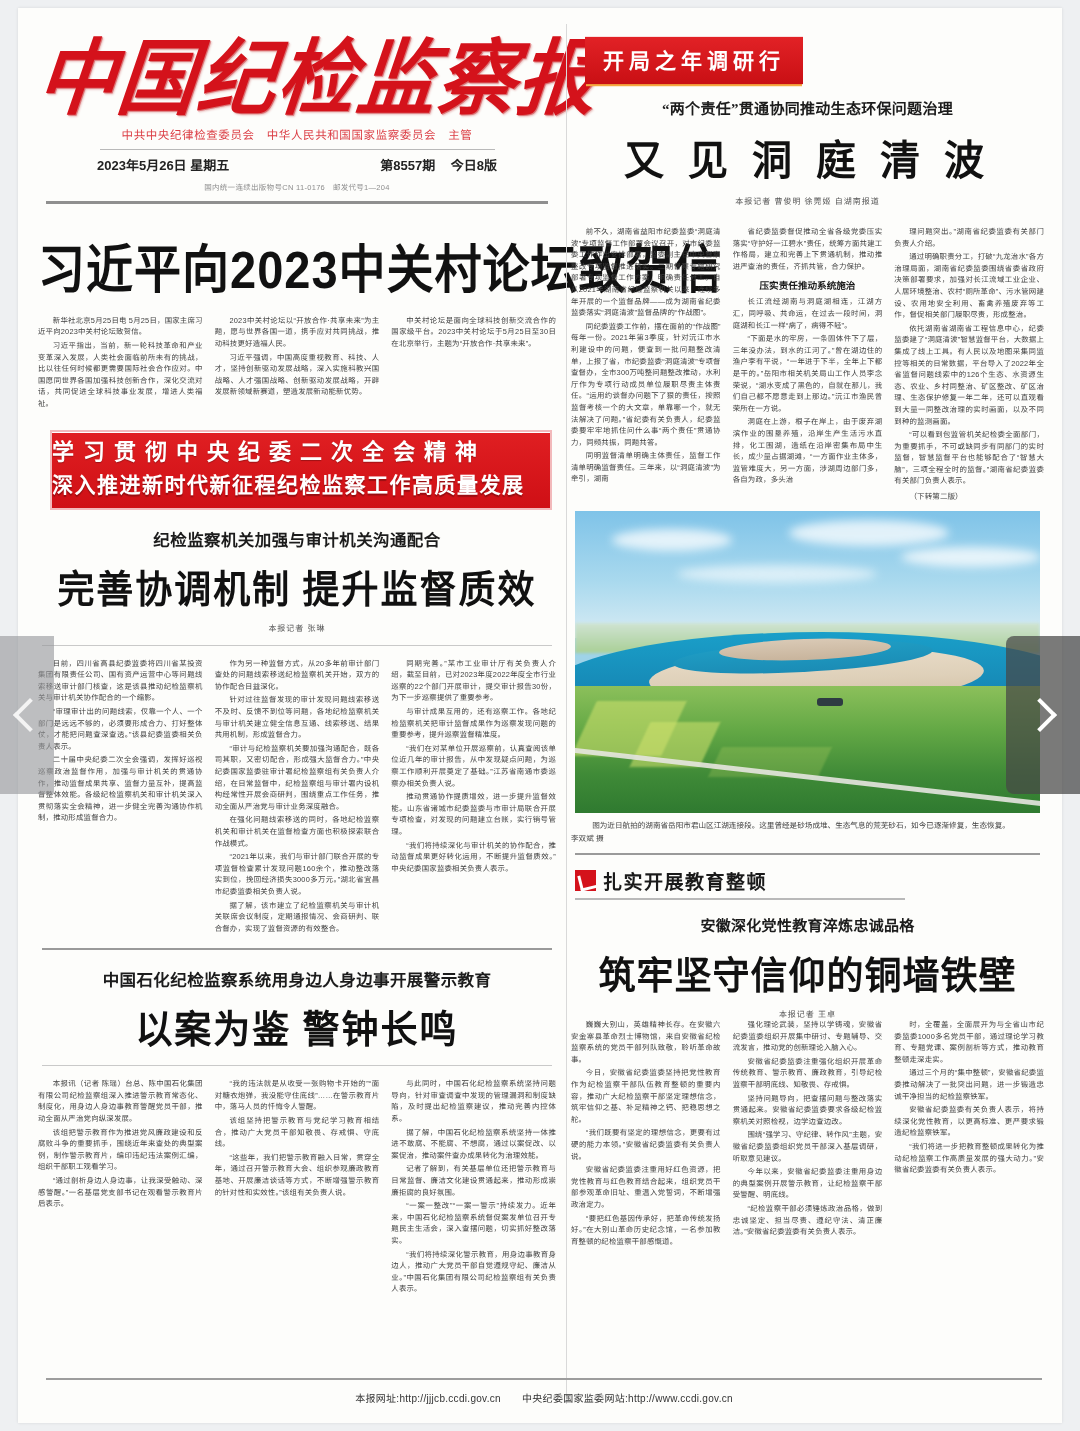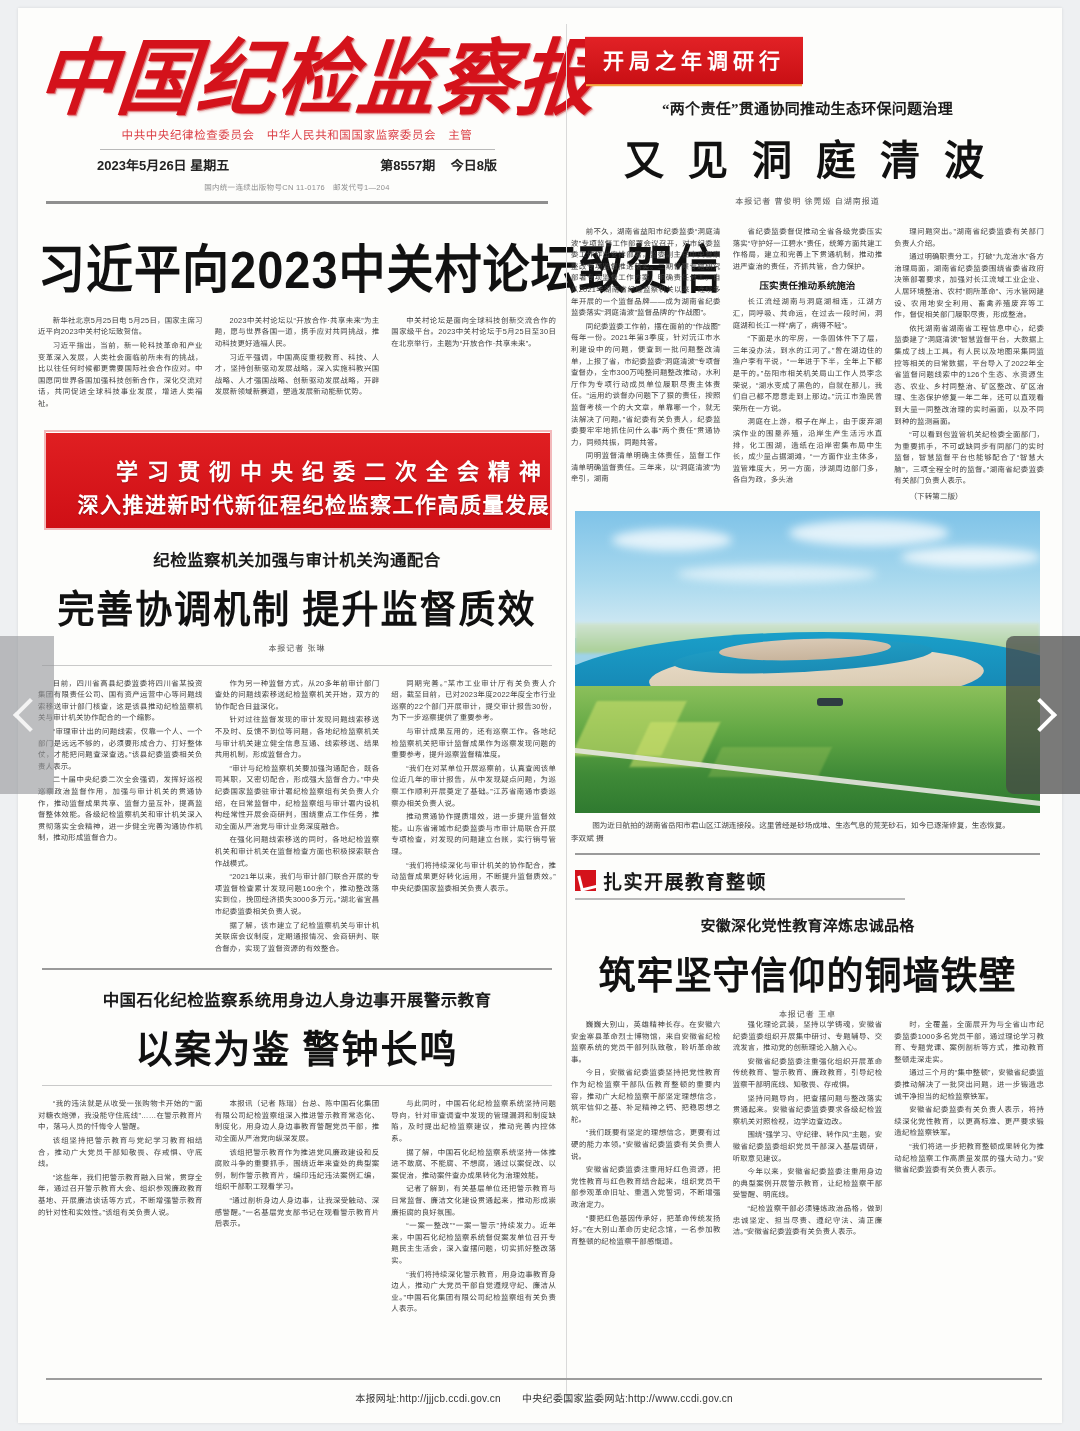--- a/index.html
+++ b/index.html
@@ -144,25 +144,25 @@
     color: #3e3e3e;
     text-align: left;
     text-indent: 2em;
     filter: blur(.5px);
     margin-top: 3px;
     font-family: "Liberation Sans", sans-serif;
   }
 
   
   .ribbon {
-    margin: 18px 4px 0 6px;
+    margin: 18px 4px 0 12px;
     background: linear-gradient(180deg,#e01f22 0%, #cf0f15 100%);
     border: 2.5px solid #f2b9bb;
-    padding: 21px 0 9px;
-    text-align: right;
+    padding: 1px 0 9px;
+    text-align: left;
     box-shadow: 0 1px 0 #fff inset;
   }
   .ribbon .l1 {
     color: #fff;
     font-size: 22px;
     font-weight: 700;
     letter-spacing: 9px;
     font-family: "Liberation Sans", sans-serif;
     text-shadow: 0 1px 1px rgba(0,0,0,.28);
     transform: scaleY(1.05);
@@ -494,28 +494,28 @@
         </div>
 
         <div class="hr-dbl"></div>
 
         <div class="sec-sub">中国石化纪检监察系统用身边人身边事开展警示教育</div>
         <div class="sec-head">以案为鉴 警钟长鸣</div>
         <div class="hr-thin"></div>
 
         <div class="cols3">
           <div class="tcol">
+            <p class="para">本报讯（记者 陈瑶）台总、陈中国石化集团有限公司纪检监察组深入推进警示教育常态化、制度化，用身边人身边事教育警醒党员干部，推动全面从严治党向纵深发展。</p>
+            <p class="para">该组把警示教育作为推进党风廉政建设和反腐败斗争的重要抓手，围绕近年来查处的典型案例，制作警示教育片，编印违纪违法案例汇编，组织干部职工观看学习。</p>
+            <p class="para">“通过剖析身边人身边事，让我深受触动、深感警醒。”一名基层党支部书记在观看警示教育片后表示。</p>
+          </div>
+          <div class="tcol">
             <p class="para">“我的违法就是从收受一张购物卡开始的”“面对糖衣炮弹，我没能守住底线”……在警示教育片中，落马人员的忏悔令人警醒。</p>
             <p class="para">该组坚持把警示教育与党纪学习教育相结合，推动广大党员干部知敬畏、存戒惧、守底线。</p>
             <p class="para">“这些年，我们把警示教育融入日常，贯穿全年，通过召开警示教育大会、组织参观廉政教育基地、开展廉洁谈话等方式，不断增强警示教育的针对性和实效性。”该组有关负责人说。</p>
-          </div>
-          <div class="tcol">
-            <p class="para">本报讯（记者 陈瑶）台总、陈中国石化集团有限公司纪检监察组深入推进警示教育常态化、制度化，用身边人身边事教育警醒党员干部，推动全面从严治党向纵深发展。</p>
-            <p class="para">该组把警示教育作为推进党风廉政建设和反腐败斗争的重要抓手，围绕近年来查处的典型案例，制作警示教育片，编印违纪违法案例汇编，组织干部职工观看学习。</p>
-            <p class="para">“通过剖析身边人身边事，让我深受触动、深感警醒。”一名基层党支部书记在观看警示教育片后表示。</p>
           </div>
           <div class="tcol">
             <p class="para">与此同时，中国石化纪检监察系统坚持问题导向，针对审查调查中发现的管理漏洞和制度缺陷，及时提出纪检监察建议，推动完善内控体系。</p>
             <p class="para">据了解，中国石化纪检监察系统坚持一体推进不敢腐、不能腐、不想腐，通过以案促改、以案促治，推动案件查办成果转化为治理效能。</p>
             <p class="para">记者了解到，有关基层单位还把警示教育与日常监督、廉洁文化建设贯通起来，推动形成崇廉拒腐的良好氛围。</p>
             <p class="para">“一案一整改”“一案一警示”持续发力。近年来，中国石化纪检监察系统督促案发单位召开专题民主生活会，深入查摆问题，切实抓好整改落实。</p>
             <p class="para">“我们将持续深化警示教育，用身边事教育身边人，推动广大党员干部自觉遵规守纪、廉洁从业。”中国石化集团有限公司纪检监察组有关负责人表示。</p>
           </div>
         </div>
       </div>

